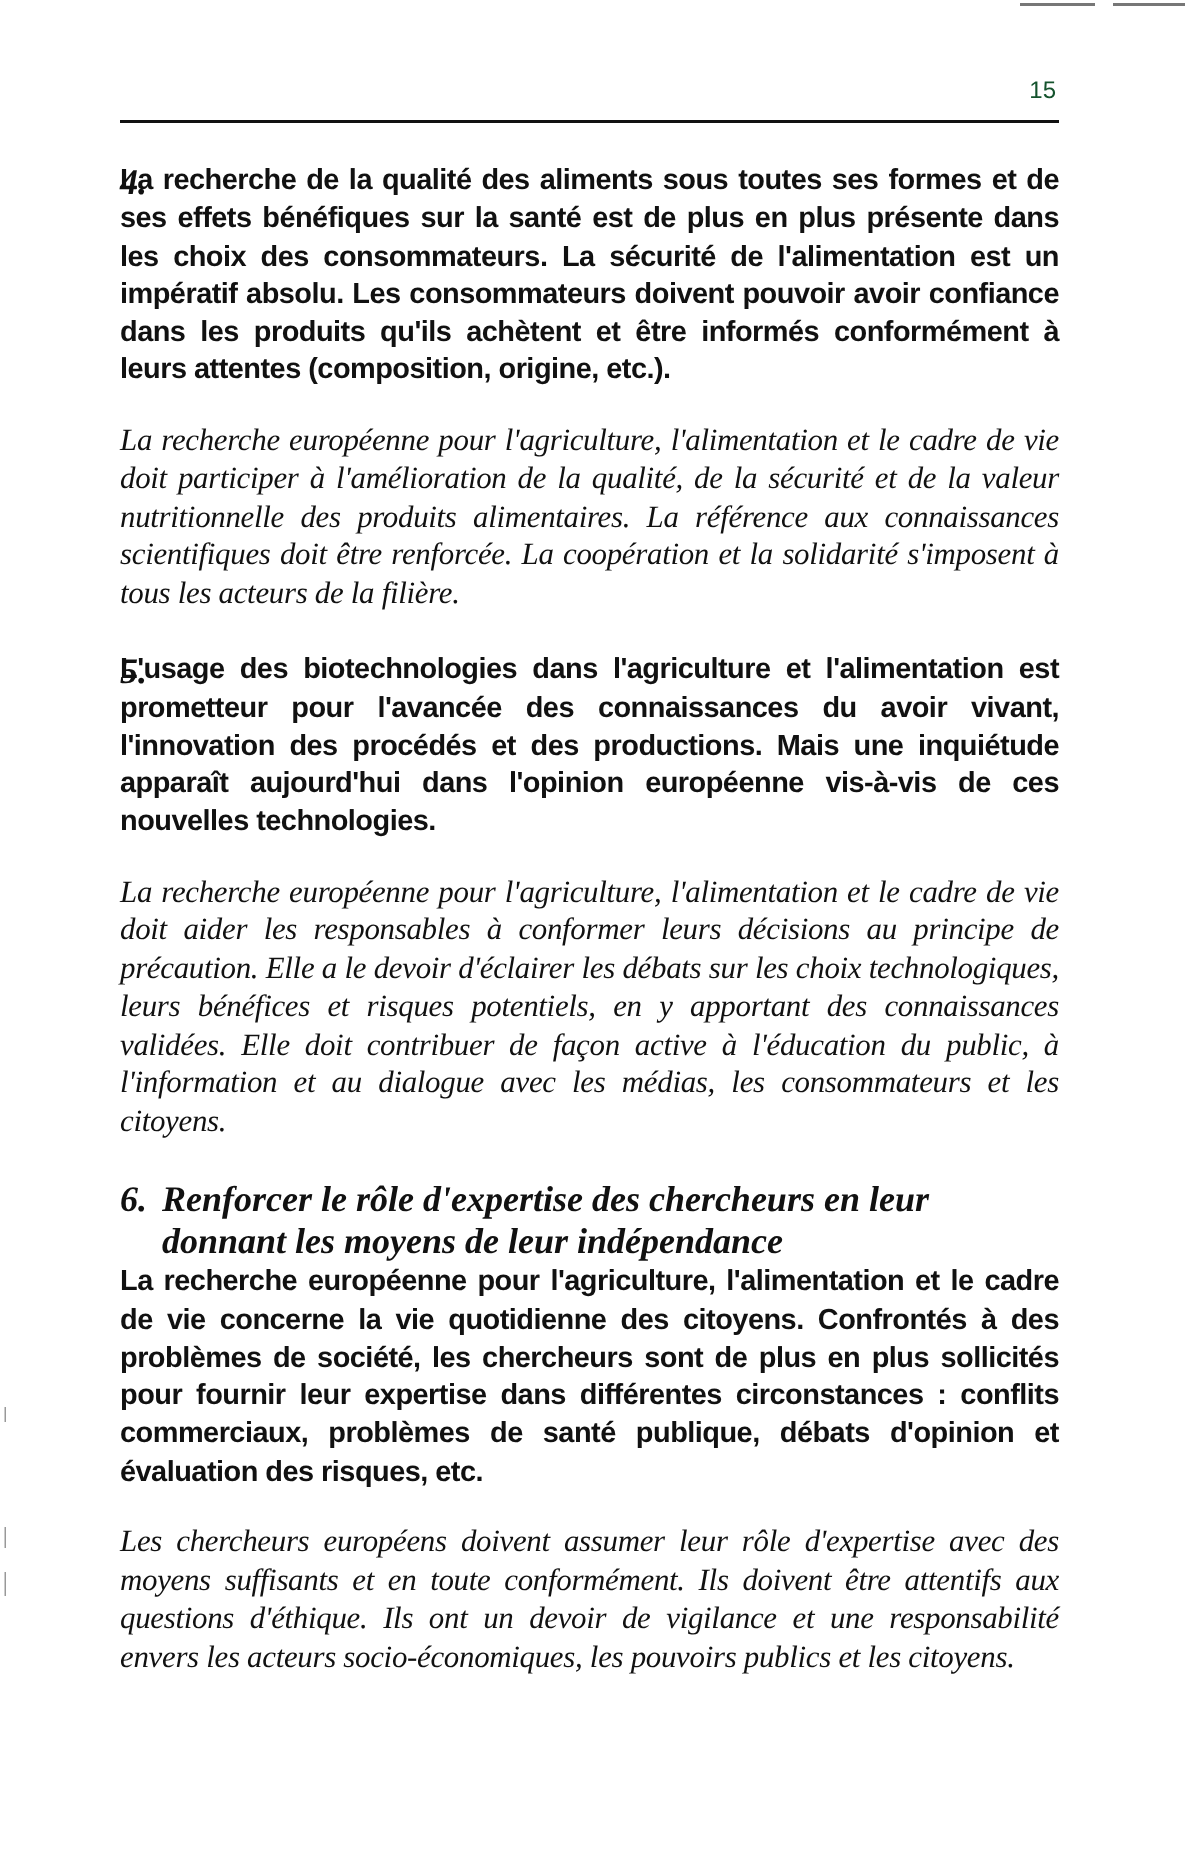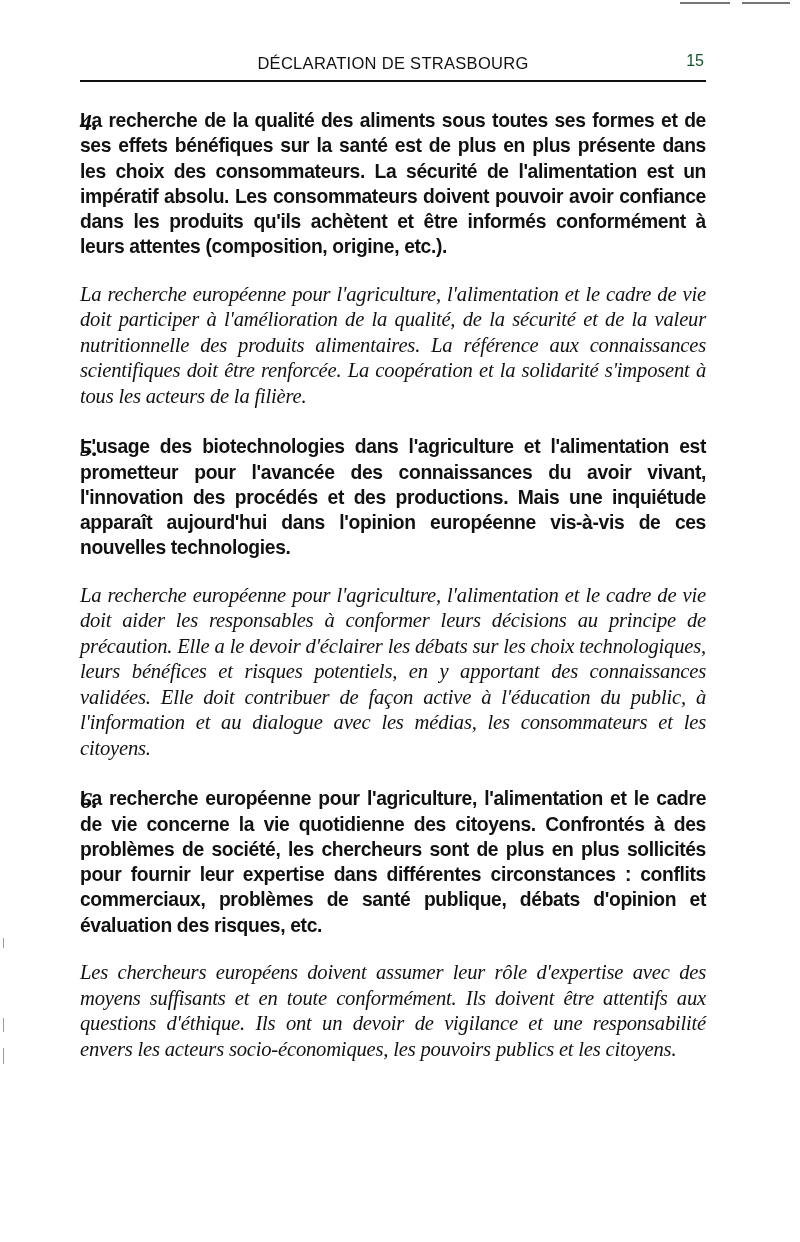--- a/index.html
+++ b/index.html
@@ -24,21 +24,20 @@
   .margin-mark { position:absolute; left:3px; width:1px; background:#999; }
 </style>
 </head>
 <body>
 
 <div class="page">
   <div class="topmark" style="left:680px;width:50px;"></div>
   <div class="topmark" style="left:742px;width:48px;"></div>
 
   <div class="header">
-    <div class="running-title">DÉCLARATION DE STRASBOURG</div>
     <div class="page-number">15</div>
   </div>
   <div class="rule"></div>
 
   <div class="content">
 
     <section>
       <h2 class="heading">
         <span class="num">4.</span>
       </h2>
@@ -56,20 +55,21 @@
       <p class="body-text">L'usage des biotechnologies dans l'agriculture et l'alimentation est prometteur pour l'avancée des connaissances du avoir vivant, l'innovation des procédés et des productions. Mais une inquiétude apparaît aujourd'hui dans l'opinion européenne vis-à-vis de ces nouvelles technologies.</p>
       <div class="gap"></div>
       <p class="italic-text">La recherche européenne pour l'agriculture, l'alimentation et le cadre de vie doit aider les responsables à conformer leurs décisions au principe de précaution. Elle a le devoir d'éclairer les débats sur les choix technologiques, leurs bénéfices et risques potentiels, en y apportant des connaissances validées. Elle doit contribuer de façon active à l'éducation du public, à l'information et au dialogue avec les médias, les consommateurs et les citoyens.</p>
     </section>
 
     <div class="gap-s"></div>
 
     <section>
       <h2 class="heading">
         <span class="num">6.</span>
+        <span>Renforcer le rôle d'expertise des chercheurs en leur donnant les moyens de leur indépendance</span>
       </h2>
       <p class="body-text">La recherche européenne pour l'agriculture, l'alimentation et le cadre de vie concerne la vie quotidienne des citoyens. Confrontés à des problèmes de société, les chercheurs sont de plus en plus sollicités pour fournir leur expertise dans différentes circonstances : conflits commerciaux, problèmes de santé publique, débats d'opinion et évaluation des risques, etc.</p>
       <div class="gap"></div>
       <p class="italic-text">Les chercheurs européens doivent assumer leur rôle d'expertise avec des moyens suffisants et en toute conformément. Ils doivent être attentifs aux questions d'éthique. Ils ont un devoir de vigilance et une responsabilité envers les acteurs socio-économiques, les pouvoirs publics et les citoyens.</p>
     </section>
   </div>
 
   <div class="margin-mark" style="top:938px;height:10px;"></div>
   <div class="margin-mark" style="top:1018px;height:14px;"></div>
   <div class="margin-mark" style="top:1048px;height:16px;"></div>

